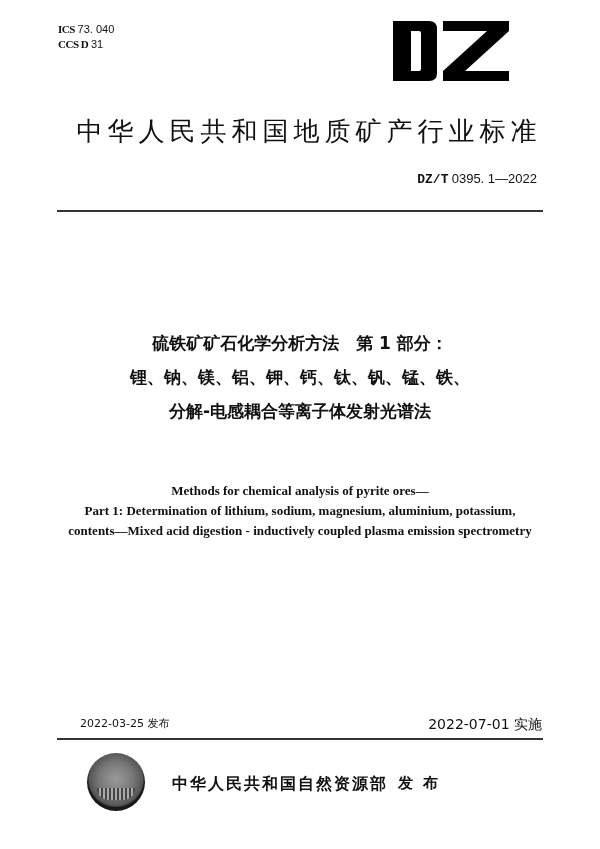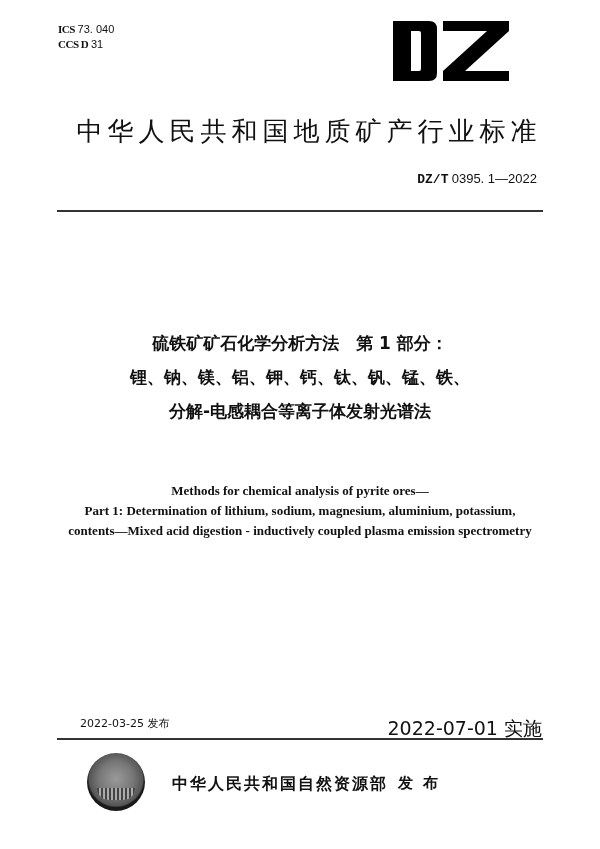--- a/index.html
+++ b/index.html
@@ -12,21 +12,21 @@
   .codes span.v { font-family: "Liberation Sans", sans-serif; }
   .dz-logo { left: 393px; top: 21px; width: 116px; height: 60px; }
   .industry-title { left: 9px; width: 600px; top: 114px; text-align: center; font-size: 26px; letter-spacing: 5px; font-weight: normal; }
   .std-number { right: 63px; top: 171px; font-size: 13px; }
   .std-number b { font-family: Liberation Mono, monospace; }
   .std-number span { font-family: "Liberation Sans", sans-serif; }
   .rule { height: 2px; background: #333; left: 57px; width: 486px; }
   .cn-title { left: 0; width: 600px; top: 326px; text-align: center; font-size: 17px; line-height: 34px; font-weight: bold; }
   .en-title { left: 0; width: 600px; top: 481px; text-align: center; font-size: 13px; line-height: 20px; font-weight: bold; }
   .date-left { left: 44px; top: 716px; font-size: 11px; margin-left: 36px; }
-  .date-right { right: 58px; top: 716px; font-size: 19px; }
+  .date-right { right: 58px; top: 716px; font-size: 14px; }
   .seal { left: 87px; top: 753px; width: 58px; height: 58px; border-radius: 50%; background: radial-gradient(circle at 50% 45%, #9a9a9a 0%, #777 40%, #555 62%, #1a1a1a 66%, #111 100%); }
   .seal-base { left: 97px; top: 788px; width: 38px; height: 12px; background: repeating-linear-gradient(90deg, #444 0 2px, #aaa 2px 4px); border-radius: 0 0 20px 20px; }
   .issuer { left: 172px; top: 774px; font-size: 16px; letter-spacing: 2px; font-weight: bold; }
   .issue-label { left: 398px; top: 774px; font-size: 15px; letter-spacing: 10px; font-weight: bold; }
 </style>
 </head>
 <body>
 
 <div class="abs codes">
   <div>

